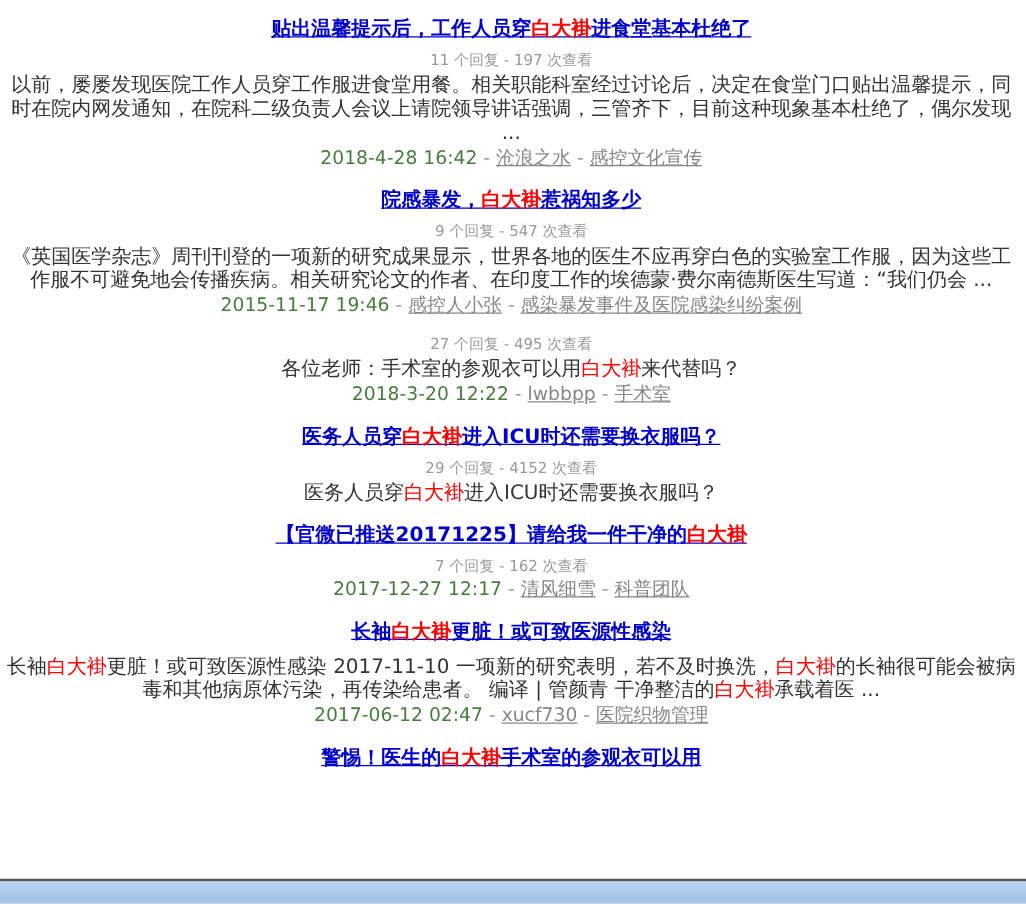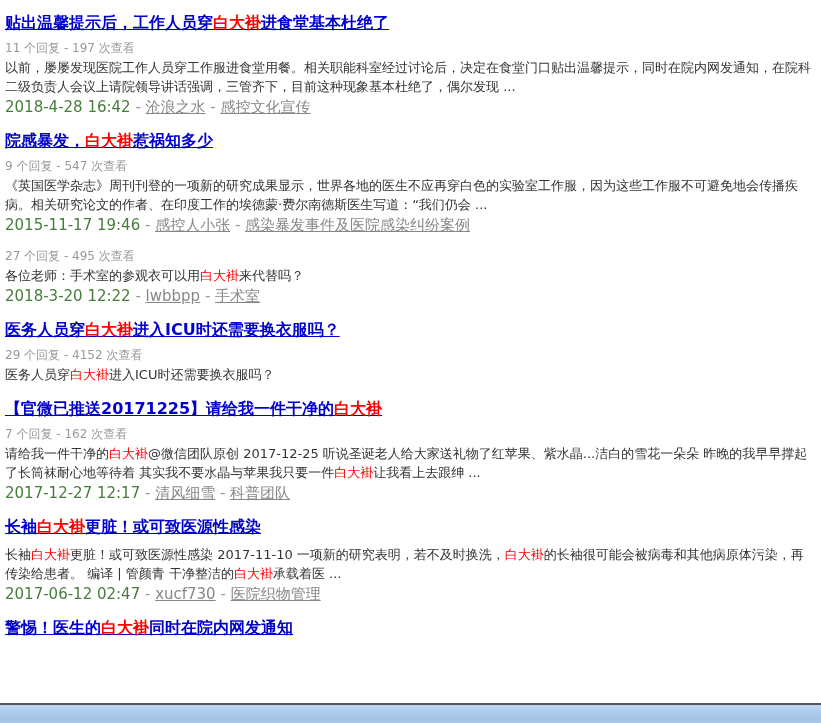--- a/index.html
+++ b/index.html
@@ -18,21 +18,21 @@
     margin: 0; padding: 0;
     width: 821px; height: 723px;
     background: #ffffff;
     overflow: hidden;
     font-family: "DejaVu Sans", "Liberation Sans", sans-serif;
   }
   .results {
     padding: 13px 8px 0 5px;
     width: 821px;
   }
-  .result { margin: 0 0 15px 0; }
+  .result { margin: 0 0 15px 0; text-align: center; }
   .title {
     margin: 0 0 8px 0;
     font-size: 16px;
     line-height: 20px;
     font-weight: bold;
     white-space: nowrap;
   }
   .title-link {
     color: var(--title-link);
     text-decoration: underline;
@@ -40,21 +40,21 @@
   }
   .title-link .hl { color: var(--highlight); }
   .meta {
     margin: 0 0 3px 0;
     font-size: 12px;
     line-height: 14px;
     color: var(--meta-text);
   }
   .snippet {
     margin: 0;
-    font-size: 13px;
+    font-size: 16px;
     line-height: 19px;
     color: var(--snippet-text);
     max-width: 810px;
   }
   .snippet .hl { color: var(--highlight); }
   .footer {
     margin: 3px 0 0 0;
     font-size: 15px;
     line-height: 17px;
     color: var(--meta-text);
@@ -104,29 +104,28 @@
 
   <div class="result">
     <h3 class="title"><a class="title-link"><span>医务人员穿</span><span class="hl">白大褂</span><span>进入ICU时还需要换衣服吗？</span></a></h3>
     <p class="meta">29 个回复 - 4152 次查看</p>
     <p class="snippet"><span>医务人员穿</span><span class="hl">白大褂</span><span>进入ICU时还需要换衣服吗？</span></p>
   </div>
 
   <div class="result">
     <h3 class="title"><a class="title-link"><span>【官微已推送20171225】请给我一件干净的</span><span class="hl">白大褂</span></a></h3>
     <p class="meta">7 个回复 - 162 次查看</p>
-    <p class="snippet"><span>请给我一件干净的</span><span class="hl">白大褂</span><span>@微信团队原创 2017-12-25 听说圣诞老人给大家送礼物了红苹果、紫水晶...洁白的雪花一朵朵 昨晚的我早早撑起了长筒袜耐心地等待着 其实我不要水晶与苹果我只要一件</span><span class="hl">白大褂</span><span>让我看上去跟绅 ...</span></p>
     <p class="footer"><span class="date">2017-12-27 12:17</span><span class="sep"> - </span><a class="author">清风细雪</a><span class="sep"> - </span><a class="forum">科普团队</a></p>
   </div>
 
   <div class="result">
     <h3 class="title"><a class="title-link"><span>长袖</span><span class="hl">白大褂</span><span>更脏！或可致医源性感染</span></a></h3>
     <p class="snippet"><span>长袖</span><span class="hl">白大褂</span><span>更脏！或可致医源性感染 2017-11-10 一项新的研究表明，若不及时换洗，</span><span class="hl">白大褂</span><span>的长袖很可能会被病毒和其他病原体污染，再传染给患者。 编译 | 管颜青 干净整洁的</span><span class="hl">白大褂</span><span>承载着医 ...</span></p>
     <p class="footer"><span class="date">2017-06-12 02:47</span><span class="sep"> - </span><a class="author">xucf730</a><span class="sep"> - </span><a class="forum">医院织物管理</a></p>
   </div>
 
   <div class="result">
-    <h3 class="title"><a class="title-link"><span>警惕！医生的</span><span class="hl">白大褂</span><span>同时在院内网发通知</span></a></h3>
+    <h3 class="title"><a class="title-link"><span>警惕！医生的</span><span class="hl">白大褂</span><span>手术室的参观衣可以用</span></a></h3>
 
   </div>
 </div>
 
 <div class="bottom-bar"></div>
 
 </body></html>

